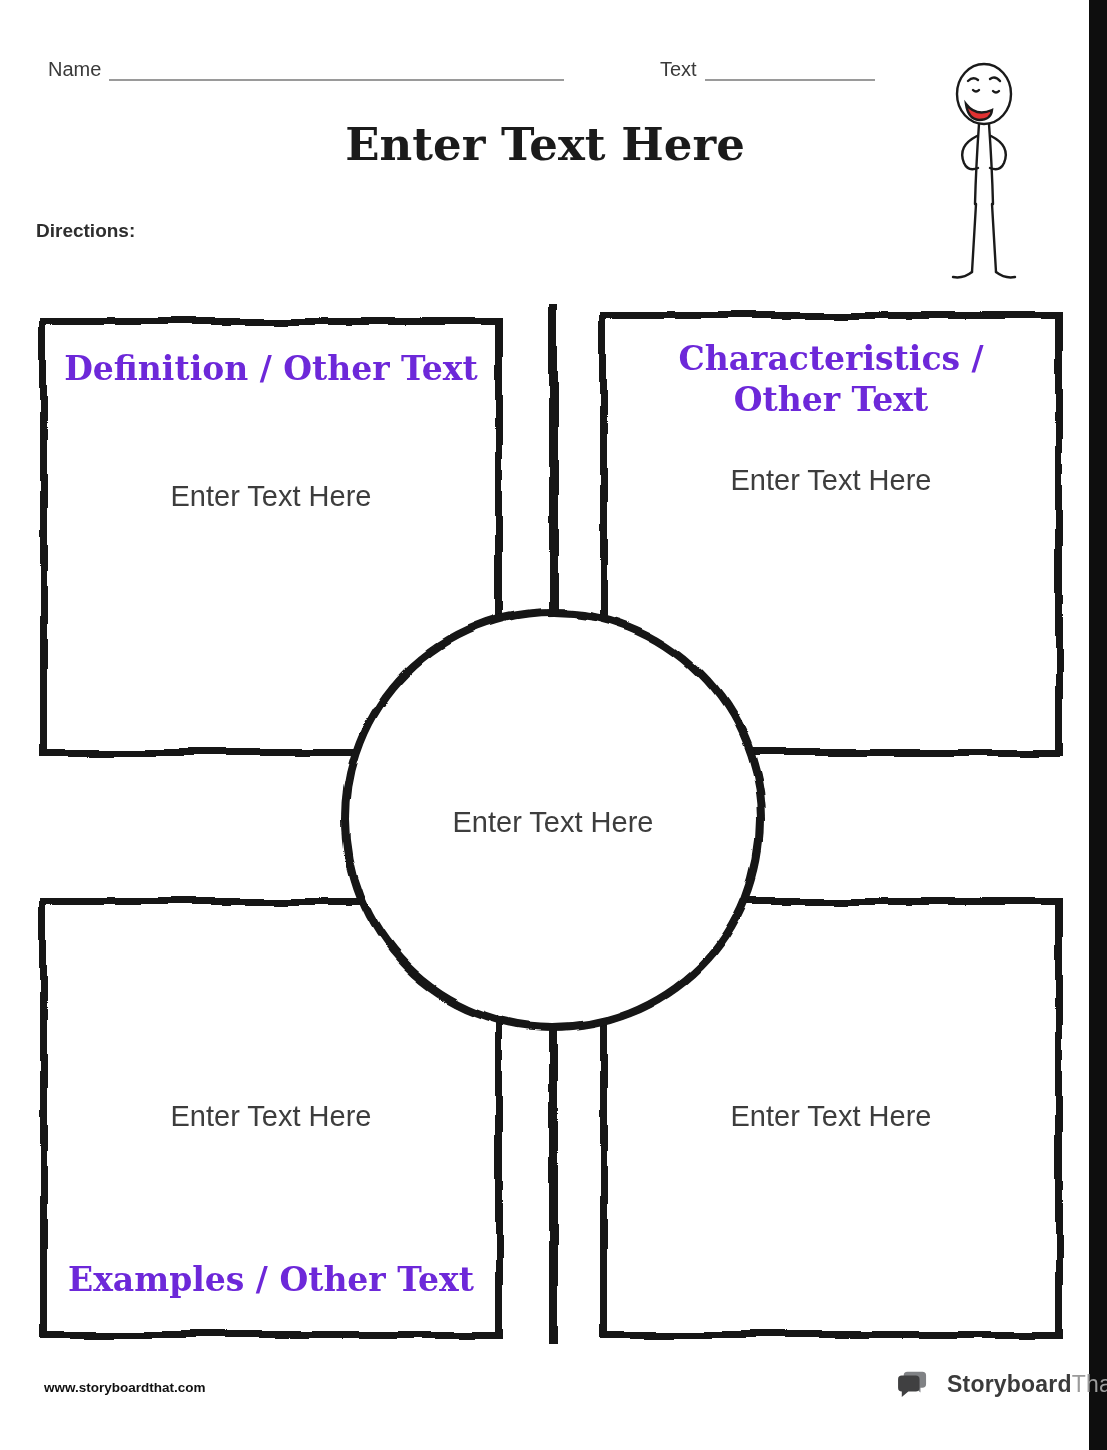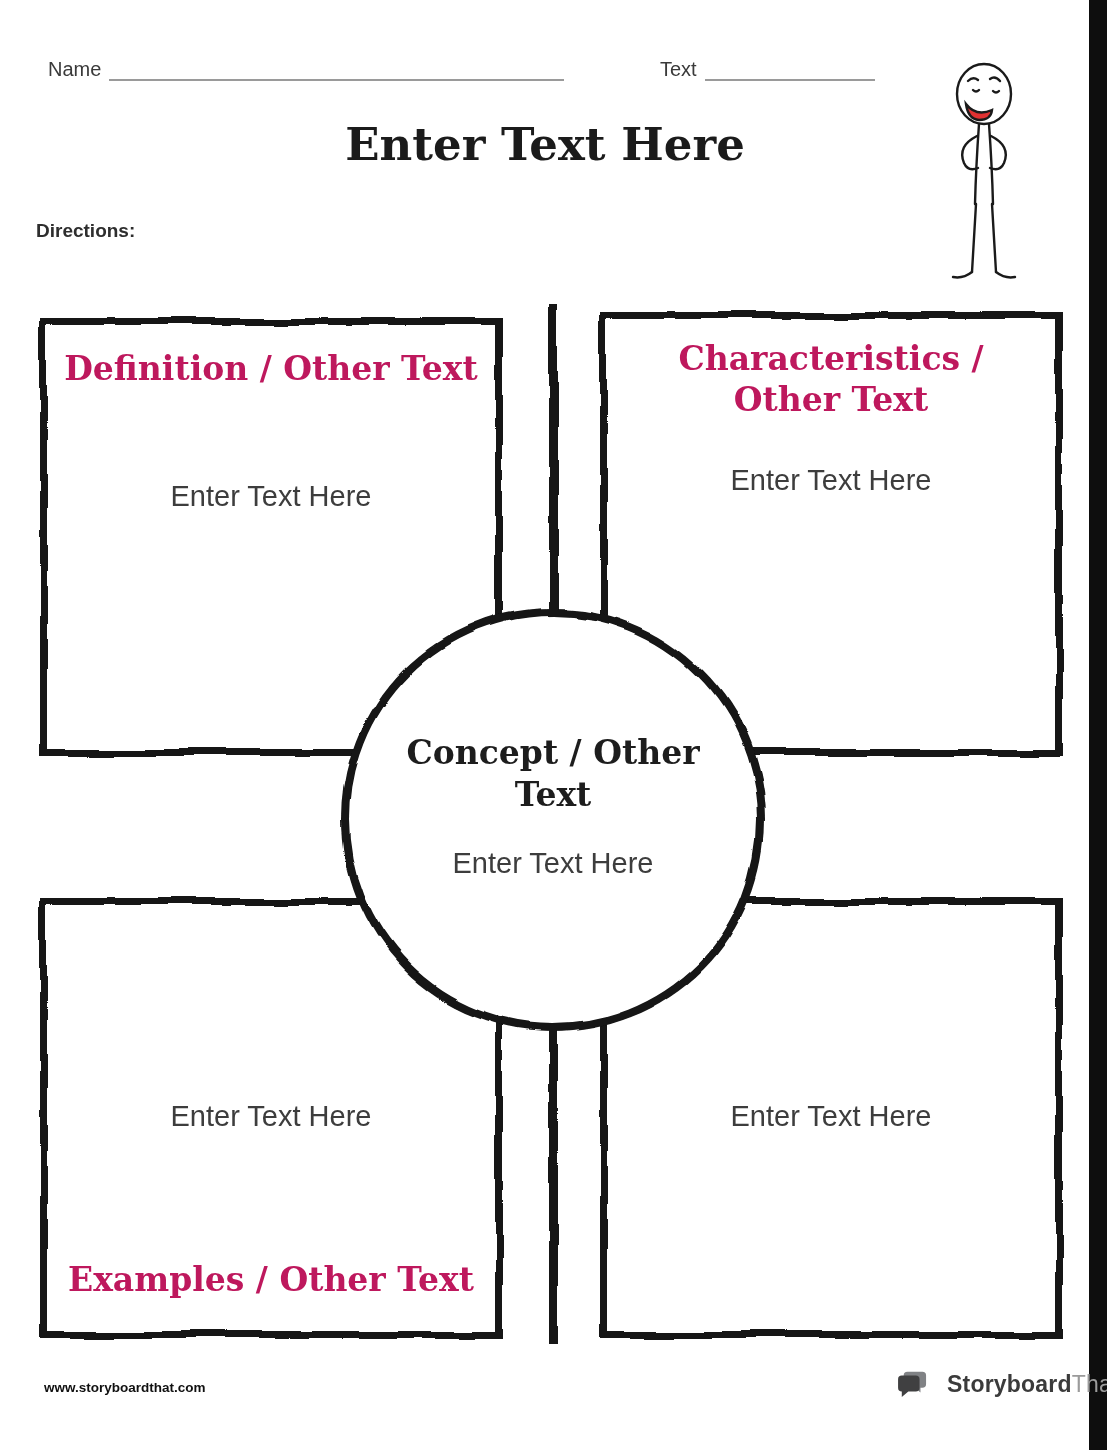--- a/index.html
+++ b/index.html
@@ -37,21 +37,21 @@
   .box { position:absolute; z-index:2; }
   .box-border { position:absolute; inset:0; border:7px solid #141414; }
   .box-definition { left:40px; top:318px; width:462px; height:438px; }
   .box-characteristics { left:600px; top:312px; width:462px; height:444px; }
   .box-examples { left:40px; top:898px; width:462px; height:440px; }
   .box-nonexamples { left:600px; top:898px; width:462px; height:440px; }
 
   .box-title {
     position:absolute; left:20px; right:20px; text-align:center;
     font-family:"DejaVu Serif", serif; font-weight:600; font-size:33px;
-    line-height:1.25; color:#be185d;
+    line-height:1.25; color:#6d28d9;
   }
   .box-body {
     position:absolute; left:14px; right:14px; text-align:center;
     font-size:29px; color:#3d3d3d;
   }
   .box-definition .box-title { top:30px; }
   .box-definition .box-body  { top:162px; }
   .box-characteristics .box-title { top:26px; }
   .box-characteristics .box-body  { top:152px; }
   .box-examples .box-body  { top:202px; }
@@ -154,21 +154,20 @@
   </div>
 
   <div class="box box-nonexamples">
     <div class="box-border rough"></div>
     <div class="box-body">Enter Text Here</div>
   </div>
 
   <div class="circle">
     <div class="circle-shape rough"></div>
     <div class="circle-content">
-      <div class="circle-title">Concept / Other Text</div>
       <div class="circle-body">Enter Text Here</div>
     </div>
   </div>
 
   <div class="footer-url">www.storyboardthat.com</div>
   <div class="logo">
     <svg viewBox="0 0 32 30" width="30" height="28">
       <path d="M10 2 h16 a4 4 0 0 1 4 4 v9 a4 4 0 0 1 -4 4 h-2 v5 l-6 -5 h-8 a4 4 0 0 1 -4 -4 v-9 a4 4 0 0 1 4 -4 z" fill="#808285"></path>
       <path d="M4 6 h15 a4 4 0 0 1 4 4 v9 a4 4 0 0 1 -4 4 h-8 l-7 6 v-6 a4 4 0 0 1 -4 -4 v-9 a4 4 0 0 1 4 -4 z" fill="#404041"></path>
     </svg>

